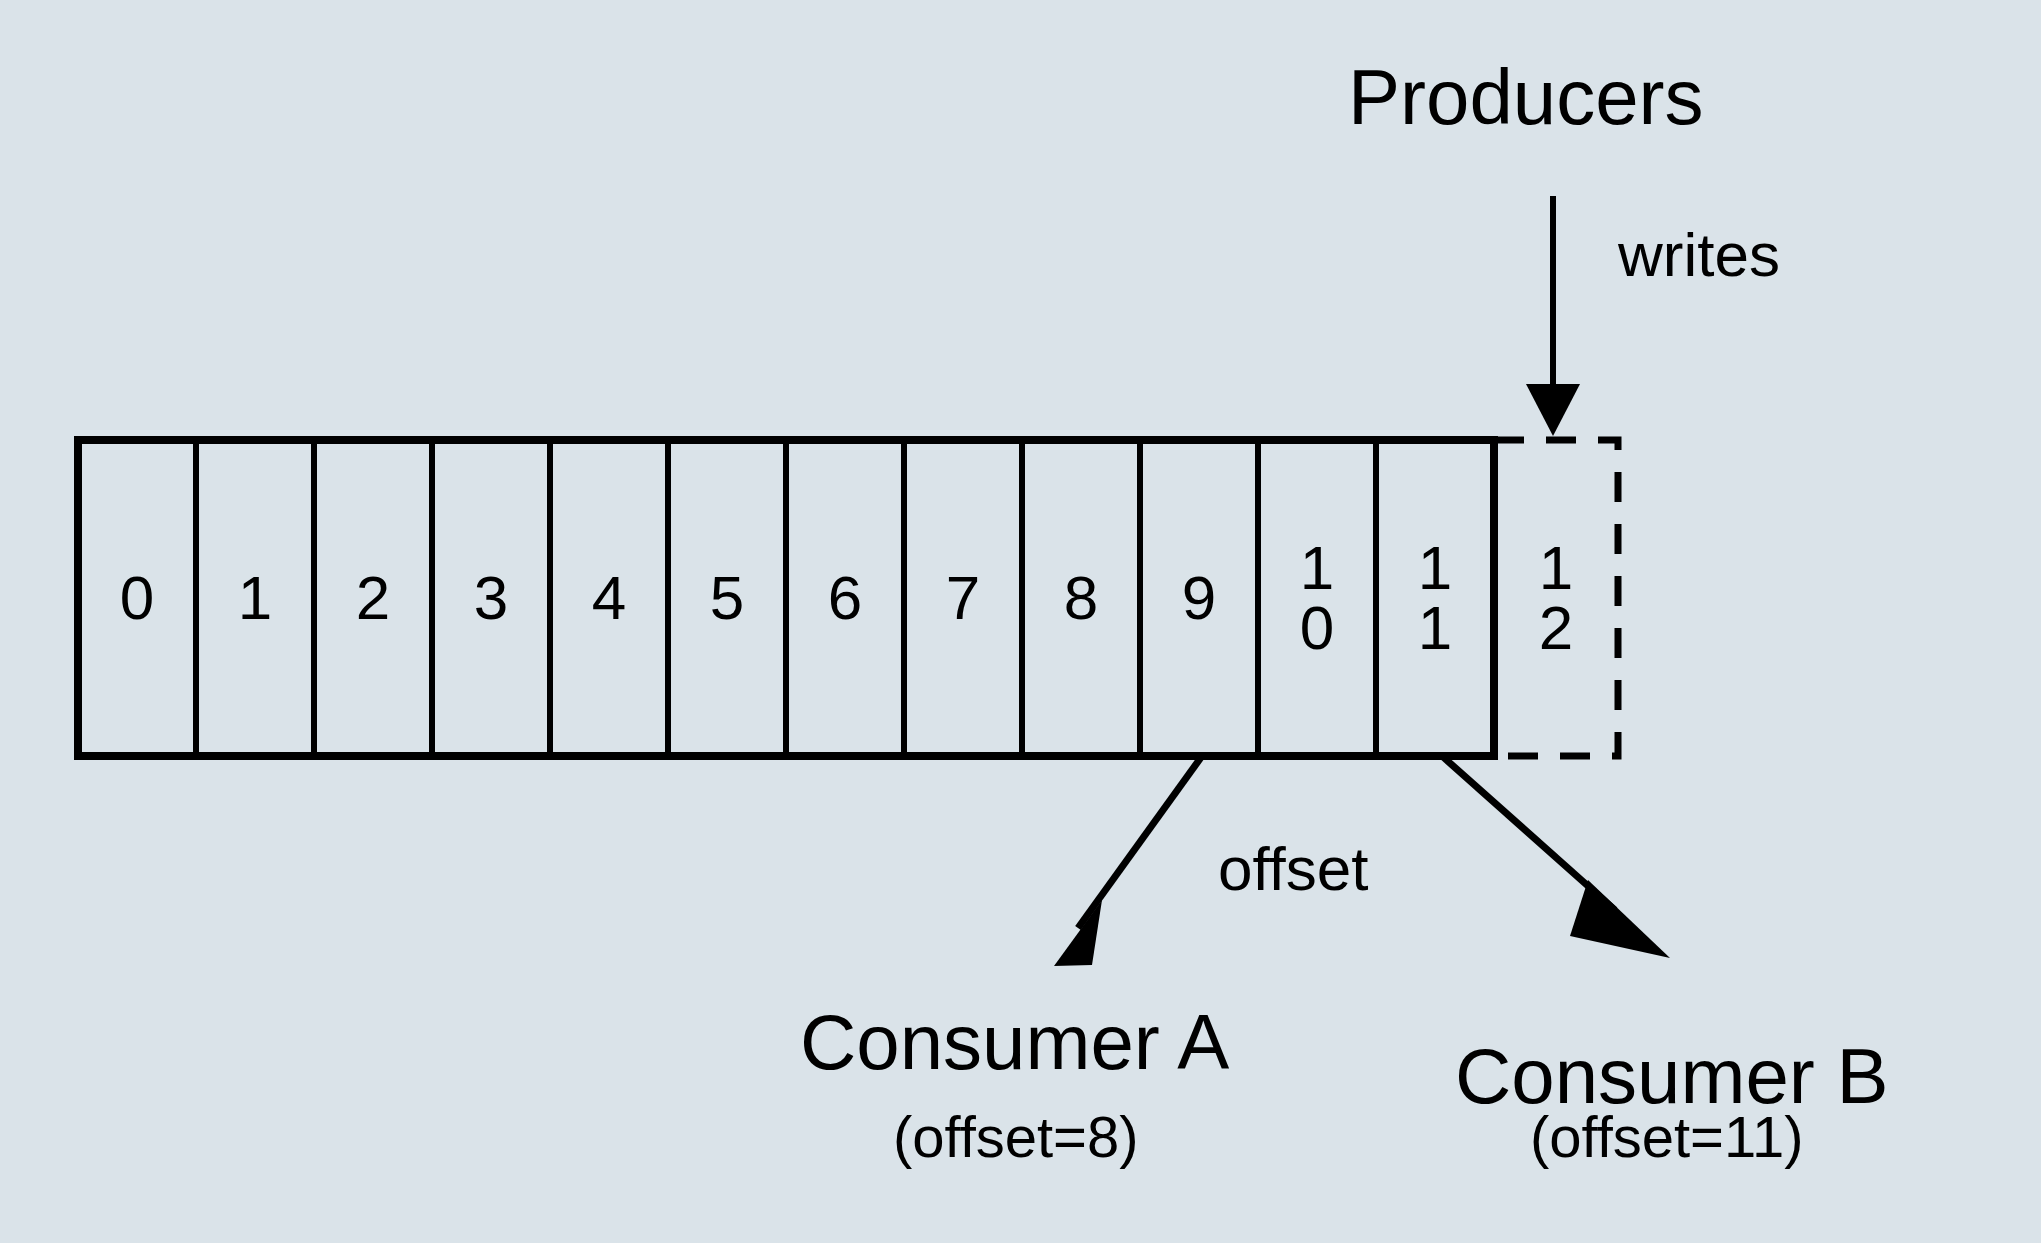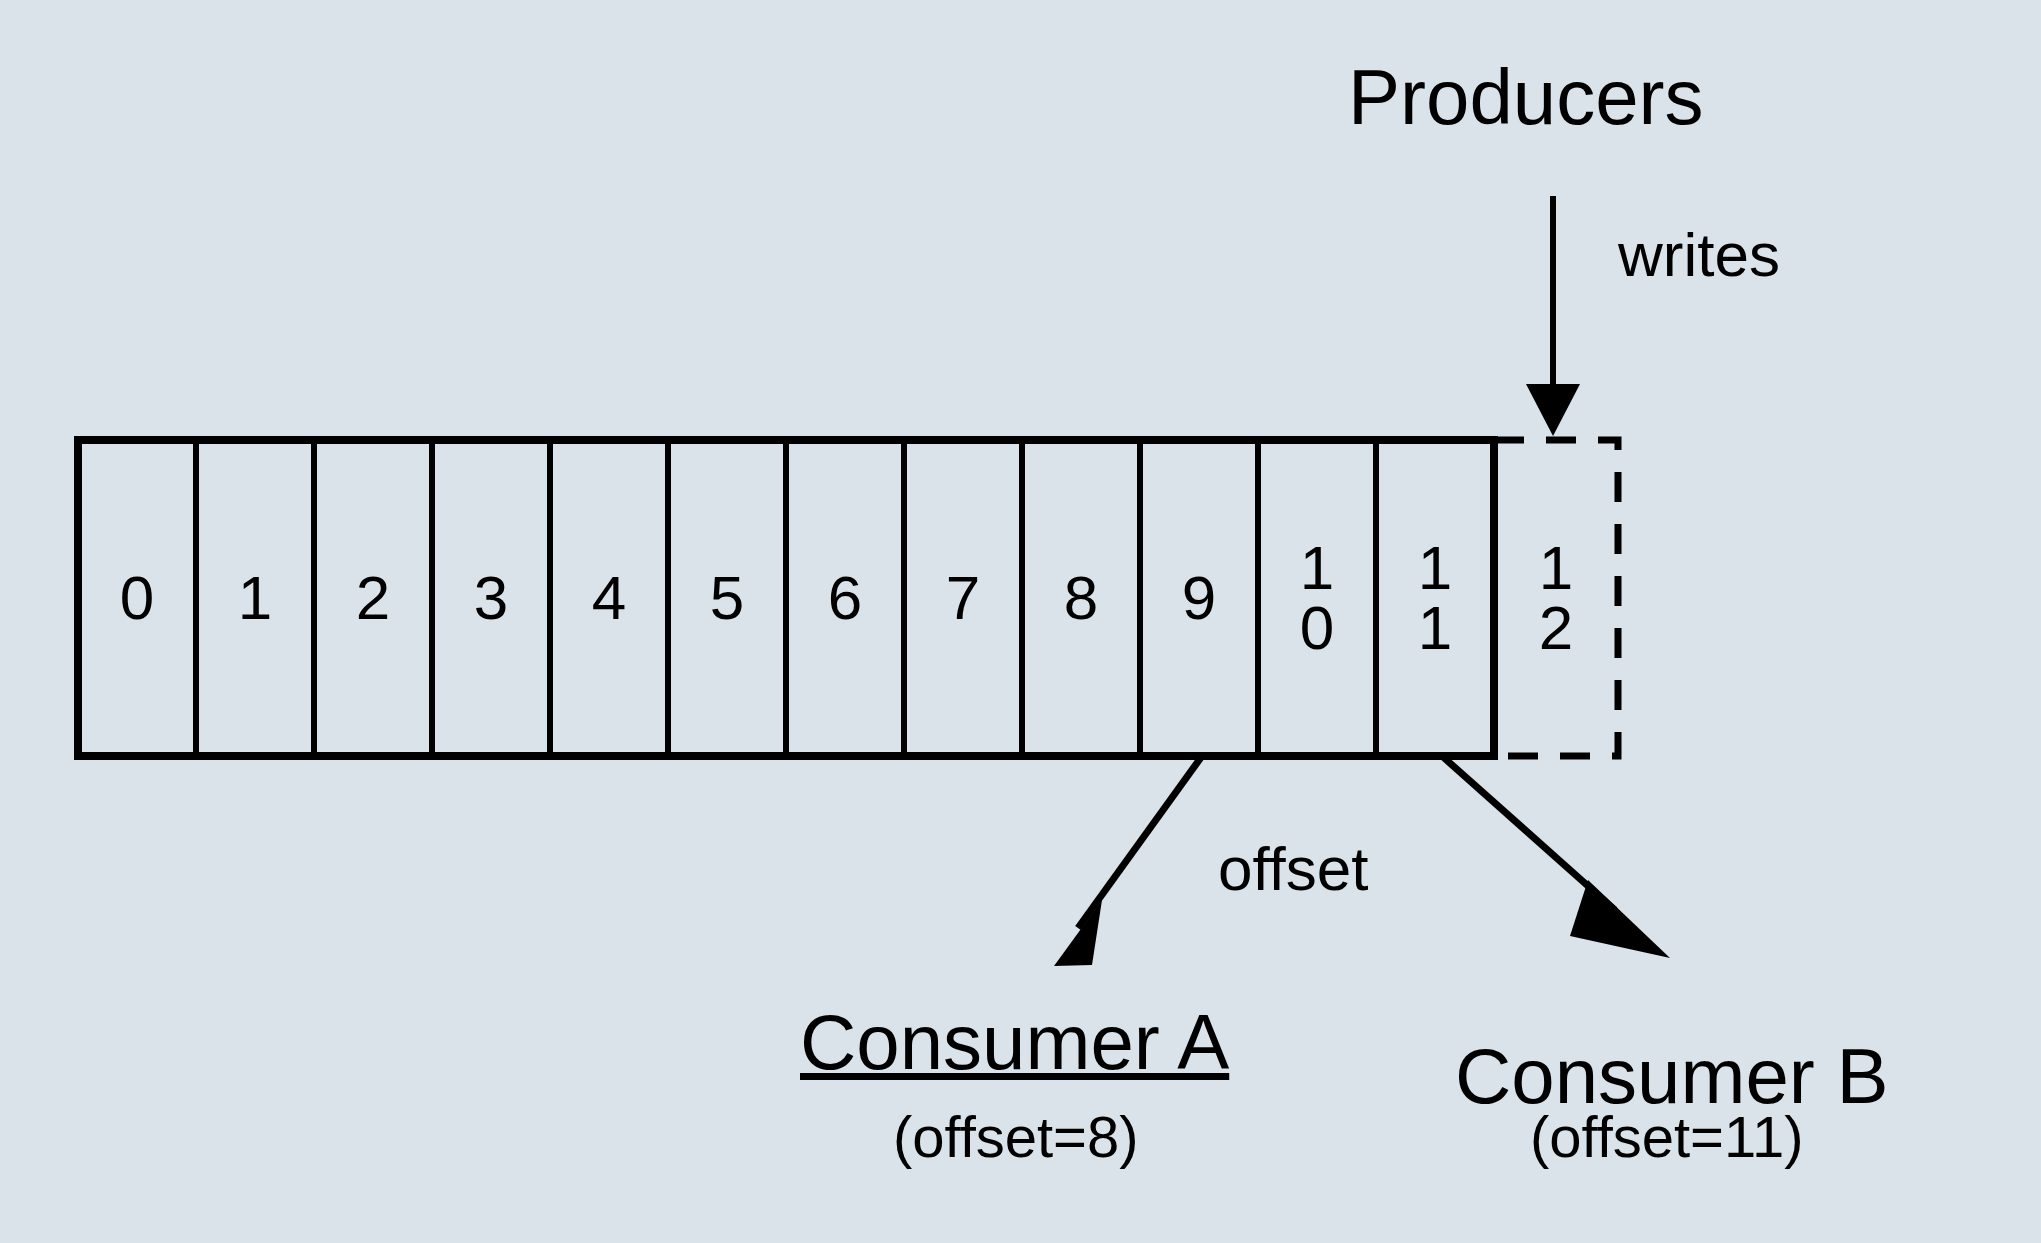--- a/index.html
+++ b/index.html
@@ -46,21 +46,20 @@
   }
   .lbl-reads {
     left: 1218px;
     top: 838px;
     font-size: 62px;
   }
   .lbl-consumer-a-name {
     left: 800px;
     top: 1003px;
     font-size: 78px;
-    text-decoration: underline;
   }
   .lbl-consumer-a-offset {
     left: 893px;
     top: 1108px;
     font-size: 58px;
   }
   .lbl-consumer-b-name {
     left: 1455px;
     top: 1003px;
     font-size: 78px;

